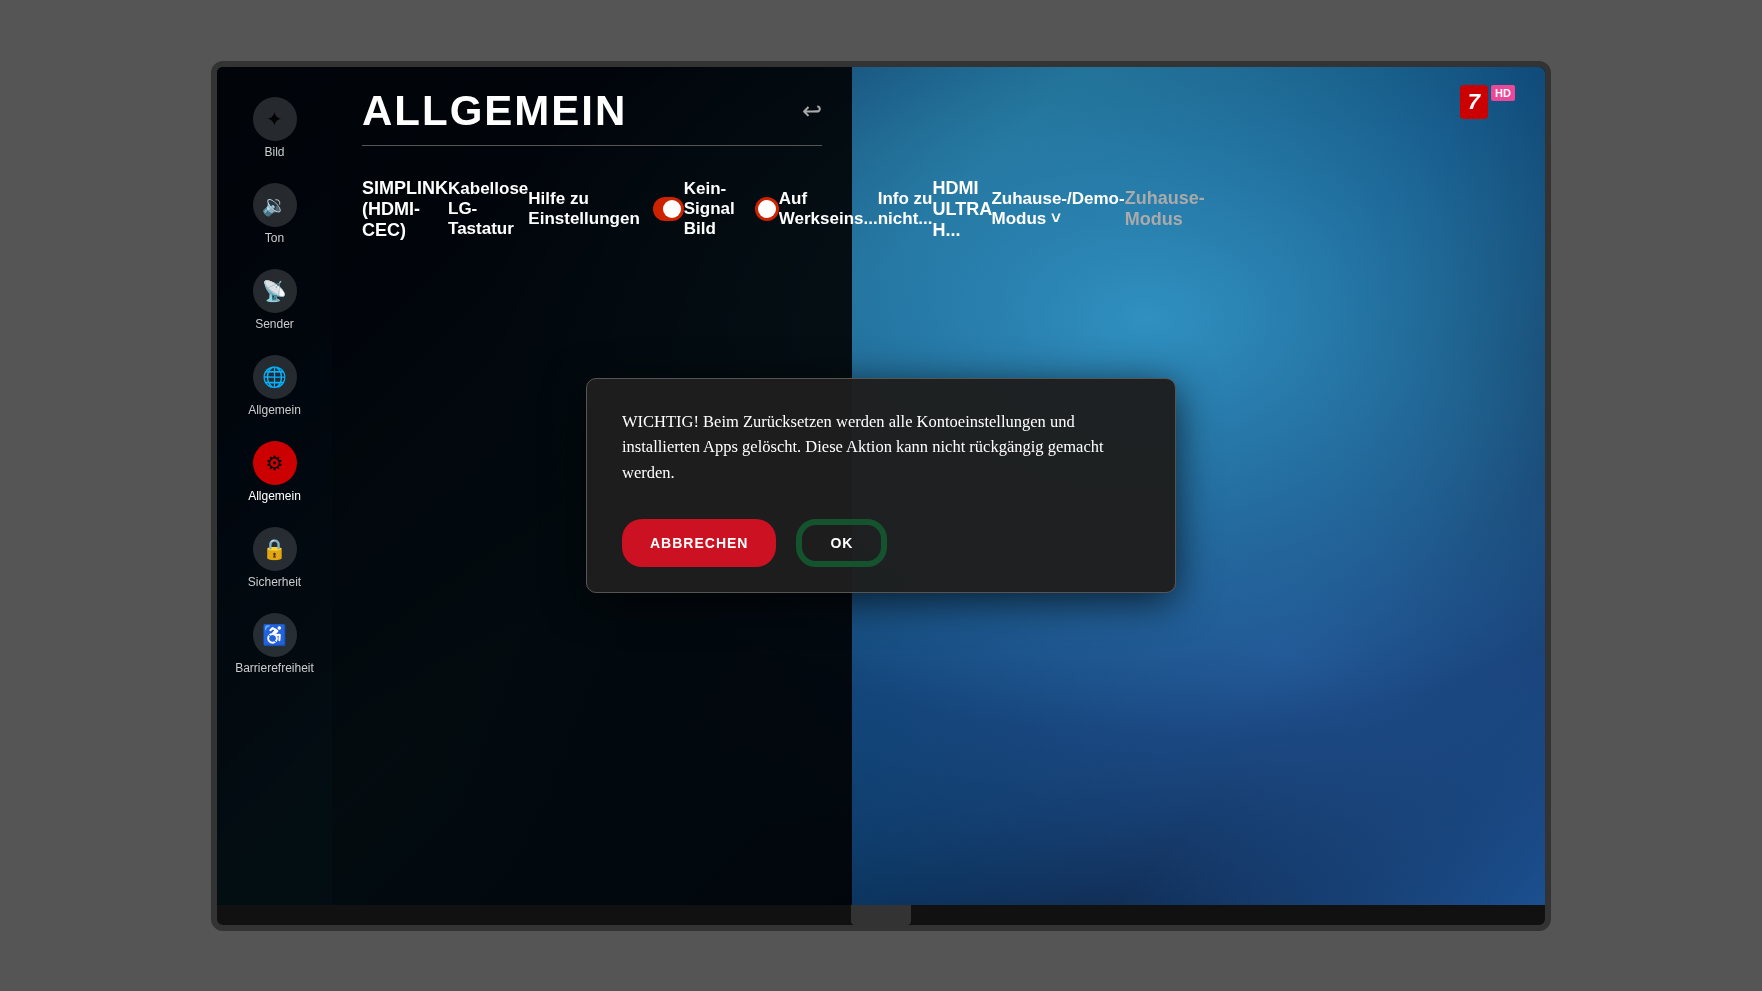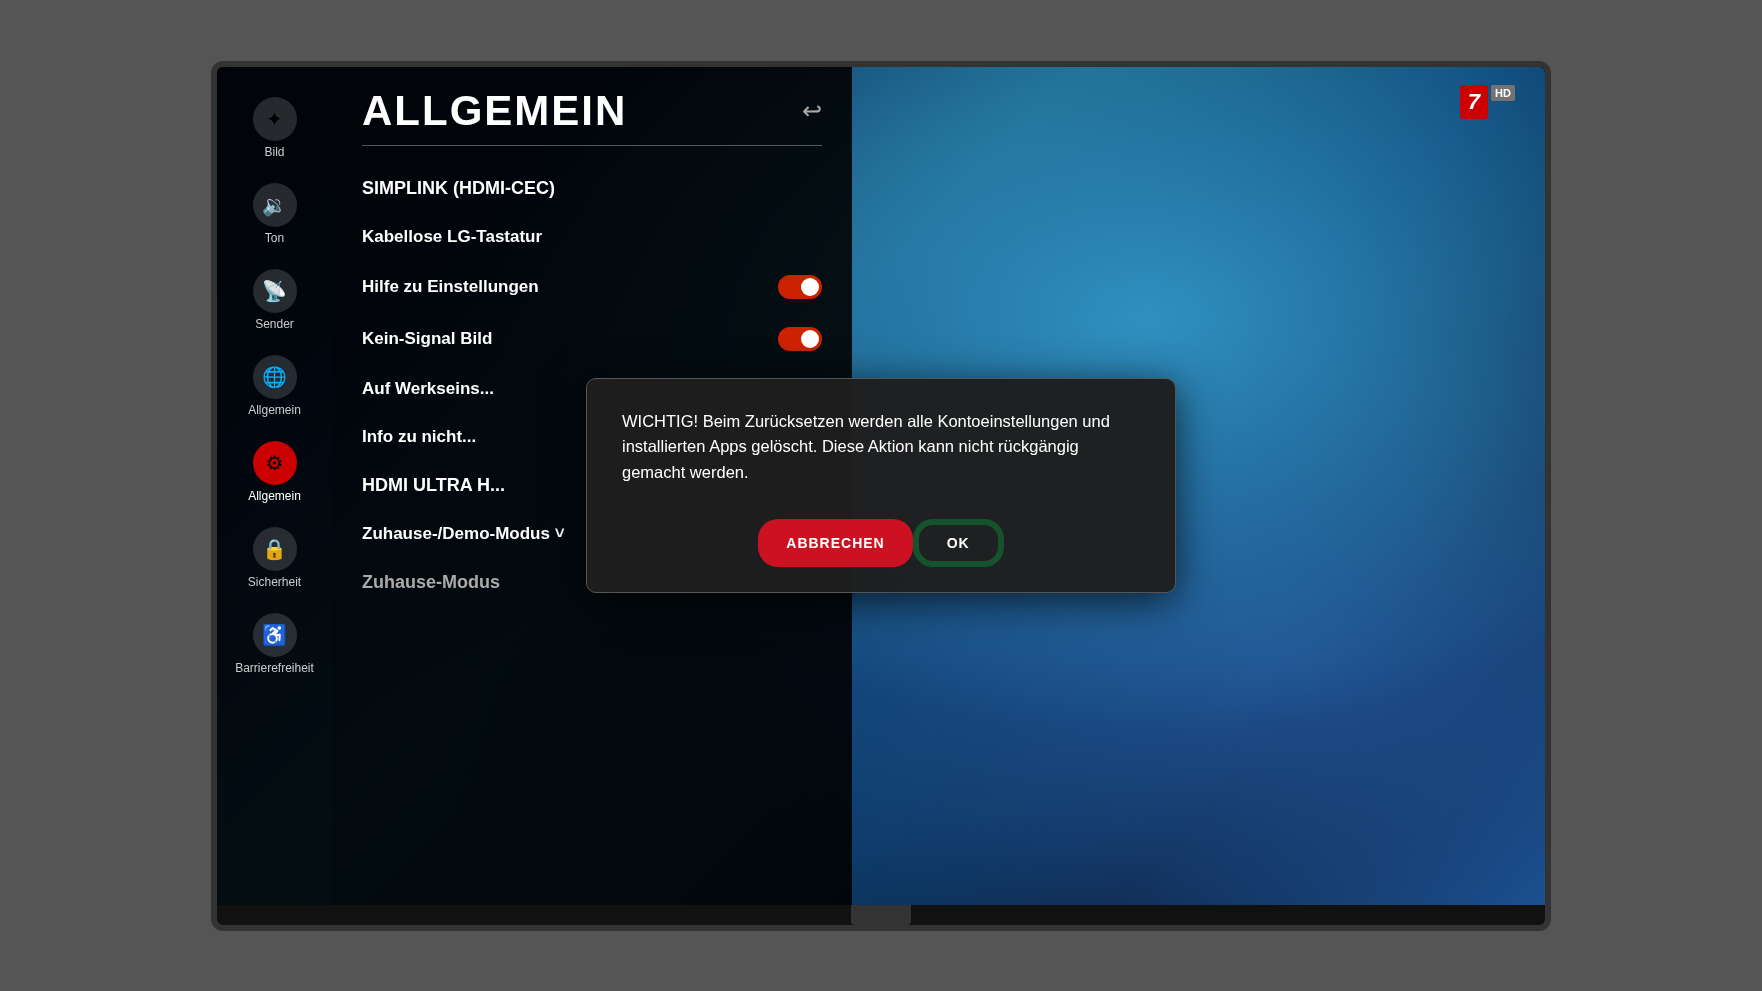--- a/index.html
+++ b/index.html
@@ -65,21 +65,21 @@
       background: #c00;
       color: white;
       font-weight: bold;
       font-size: 22px;
       padding: 4px 8px;
       border-radius: 4px;
       font-style: italic;
     }
 
     .channel-logo .hd-badge {
-      background: #737373;
+      background: #ec4899;
       color: white;
       font-size: 11px;
       font-weight: bold;
       padding: 2px 4px;
       border-radius: 2px;
       align-self: flex-start;
       text-align: center;
     }
 
     
@@ -171,21 +171,21 @@
 
     .settings-divider {
       width: 100%;
       height: 1px;
       background: #555;
       margin-bottom: 18px;
     }
 
     .settings-list {
       display: flex;
-      flex-direction: column;
+      flex-direction: row;
       gap: 0;
     }
 
     .settings-row {
       display: flex;
       align-items: center;
       justify-content: space-between;
       padding: 14px 0;
       border-bottom: none;
     }
@@ -246,25 +246,27 @@
       max-width: 590px;
       width: 590px;
       box-shadow: 0 8px 40px rgba(0,0,0,0.7);
     }
 
     .dialog-message {
       color: white;
       font-size: 16.5px;
       line-height: 1.55;
       margin-bottom: 34px;
+      font-family: Liberation Serif, serif;
     }
 
     .dialog-buttons {
       display: flex;
-      justify-content: center;
+      justify-content: flex-start;
+      gap: 20px;
     }
 
     .btn-abbrechen {
       background: #cc1122;
       color: white;
       border: none;
       border-radius: 20px;
       padding: 10px 28px;
       font-size: 14px;
       font-weight: bold;

